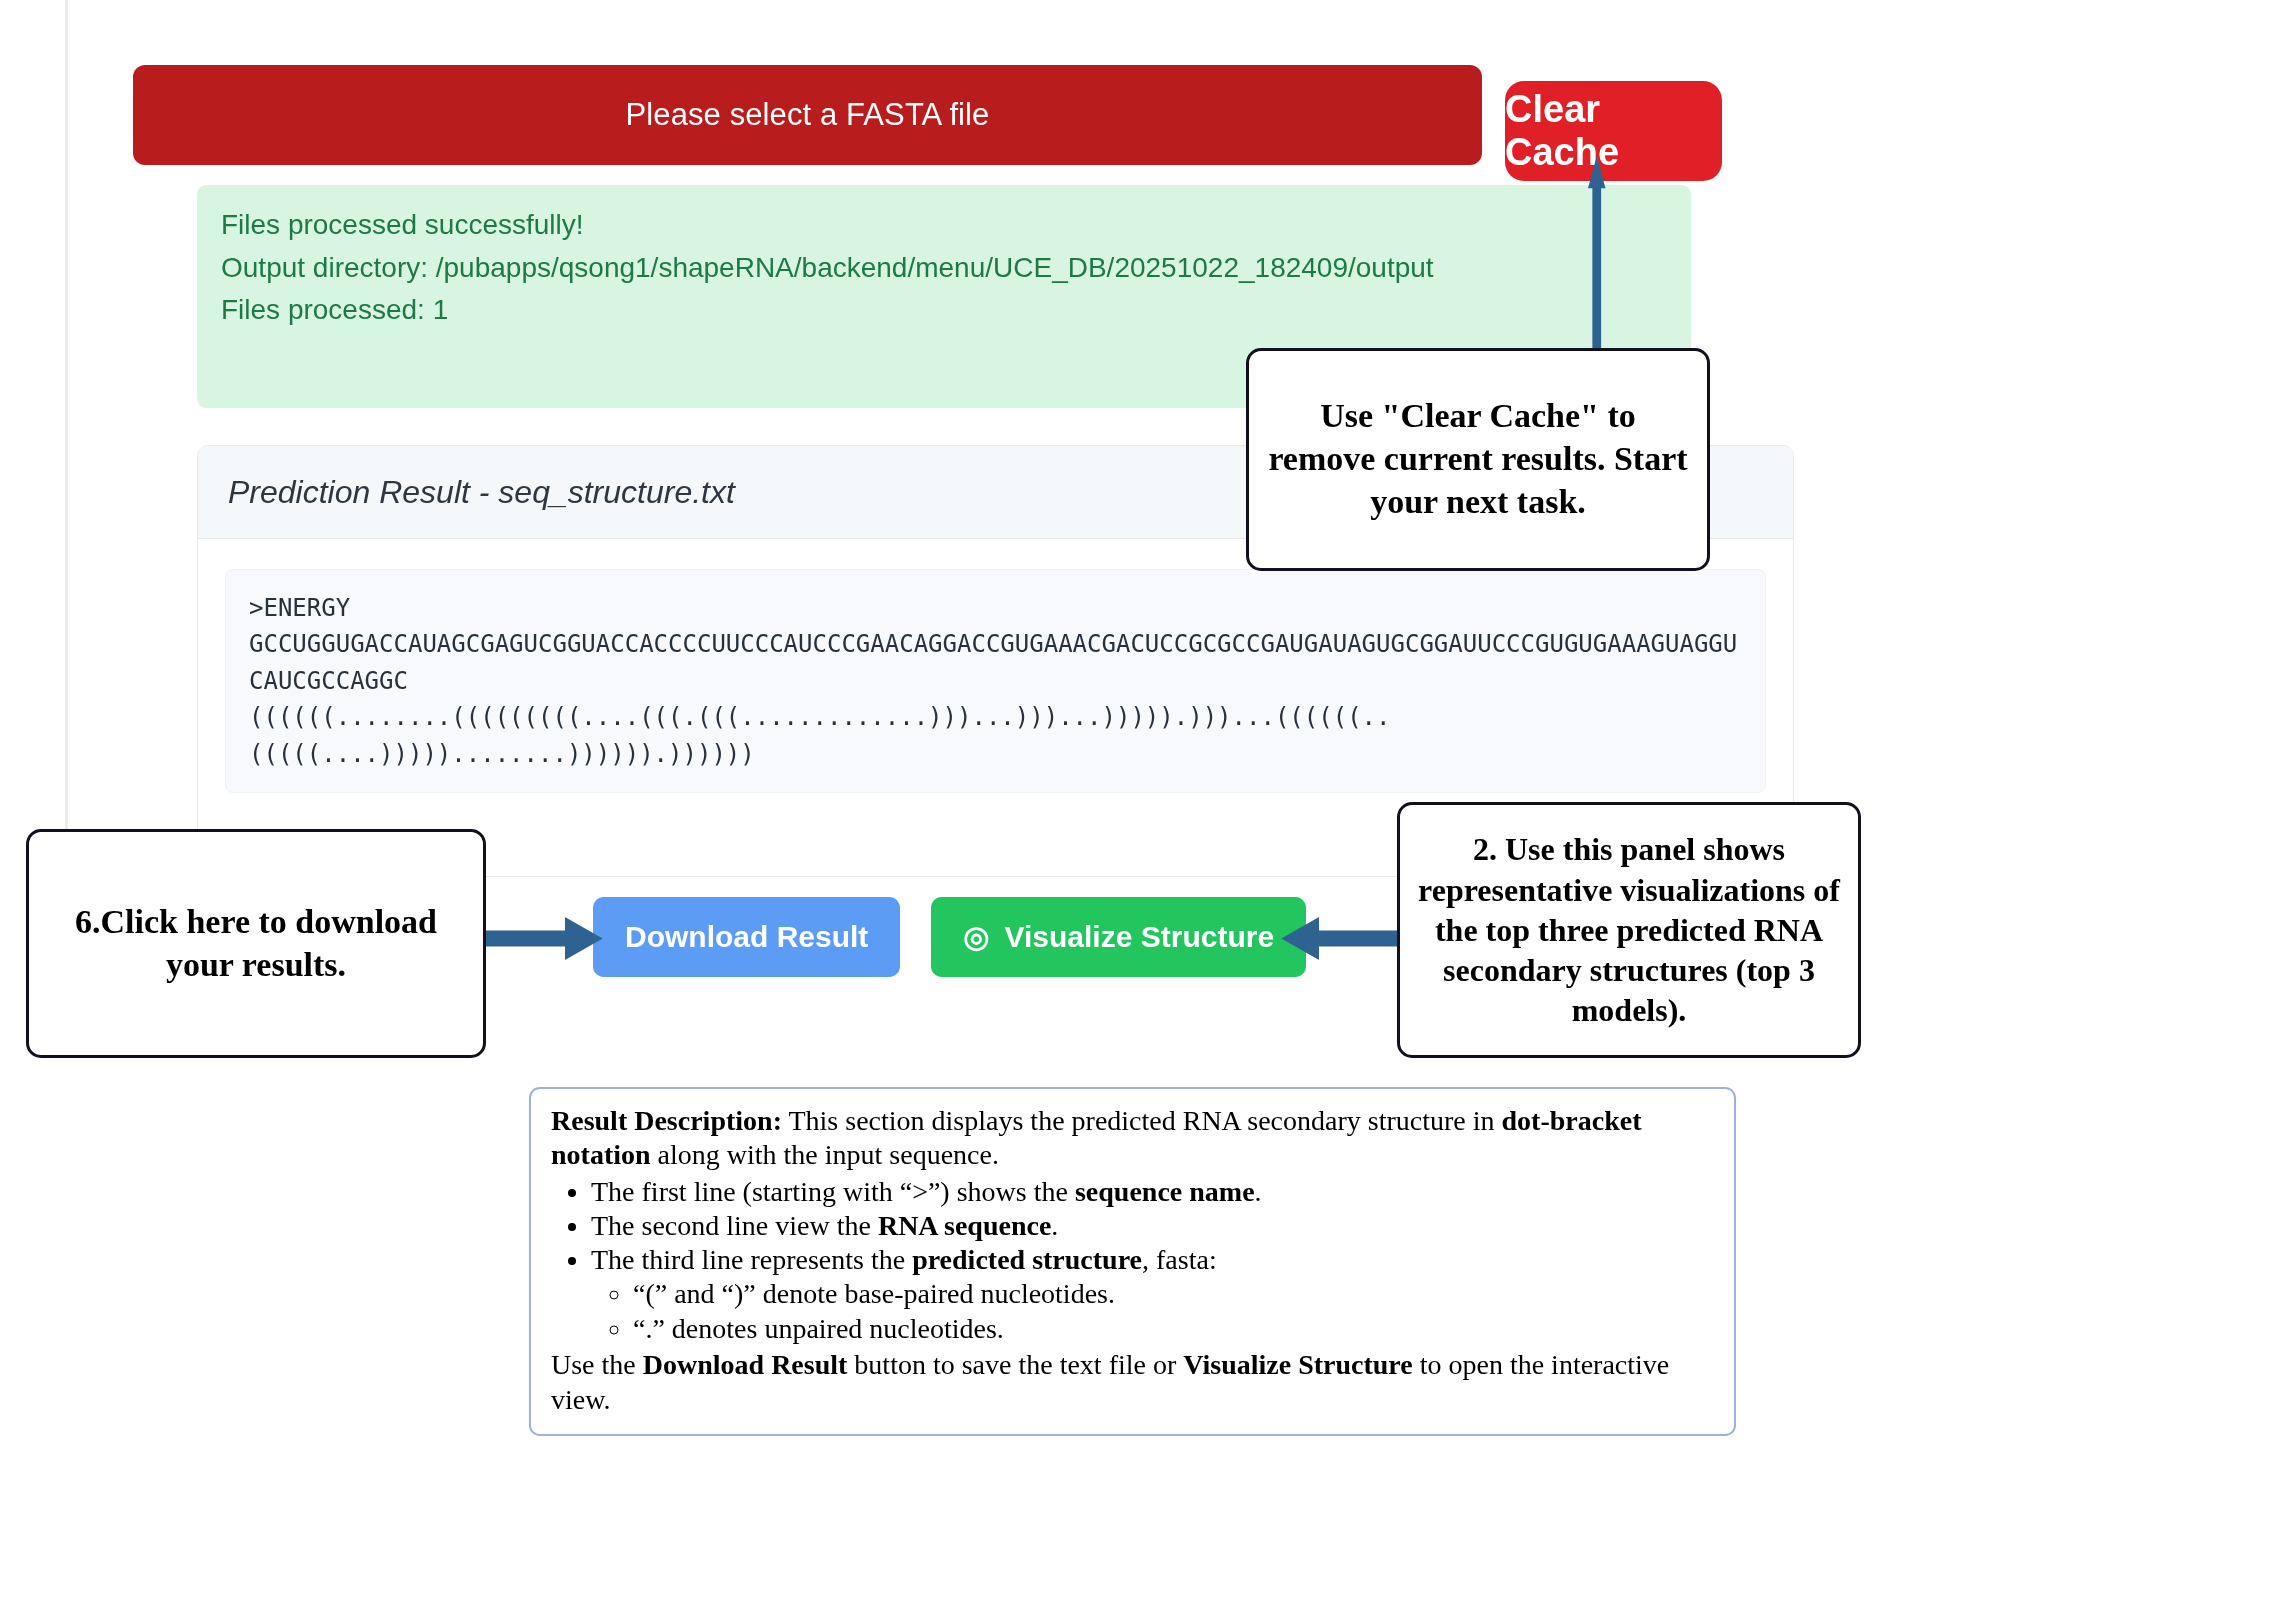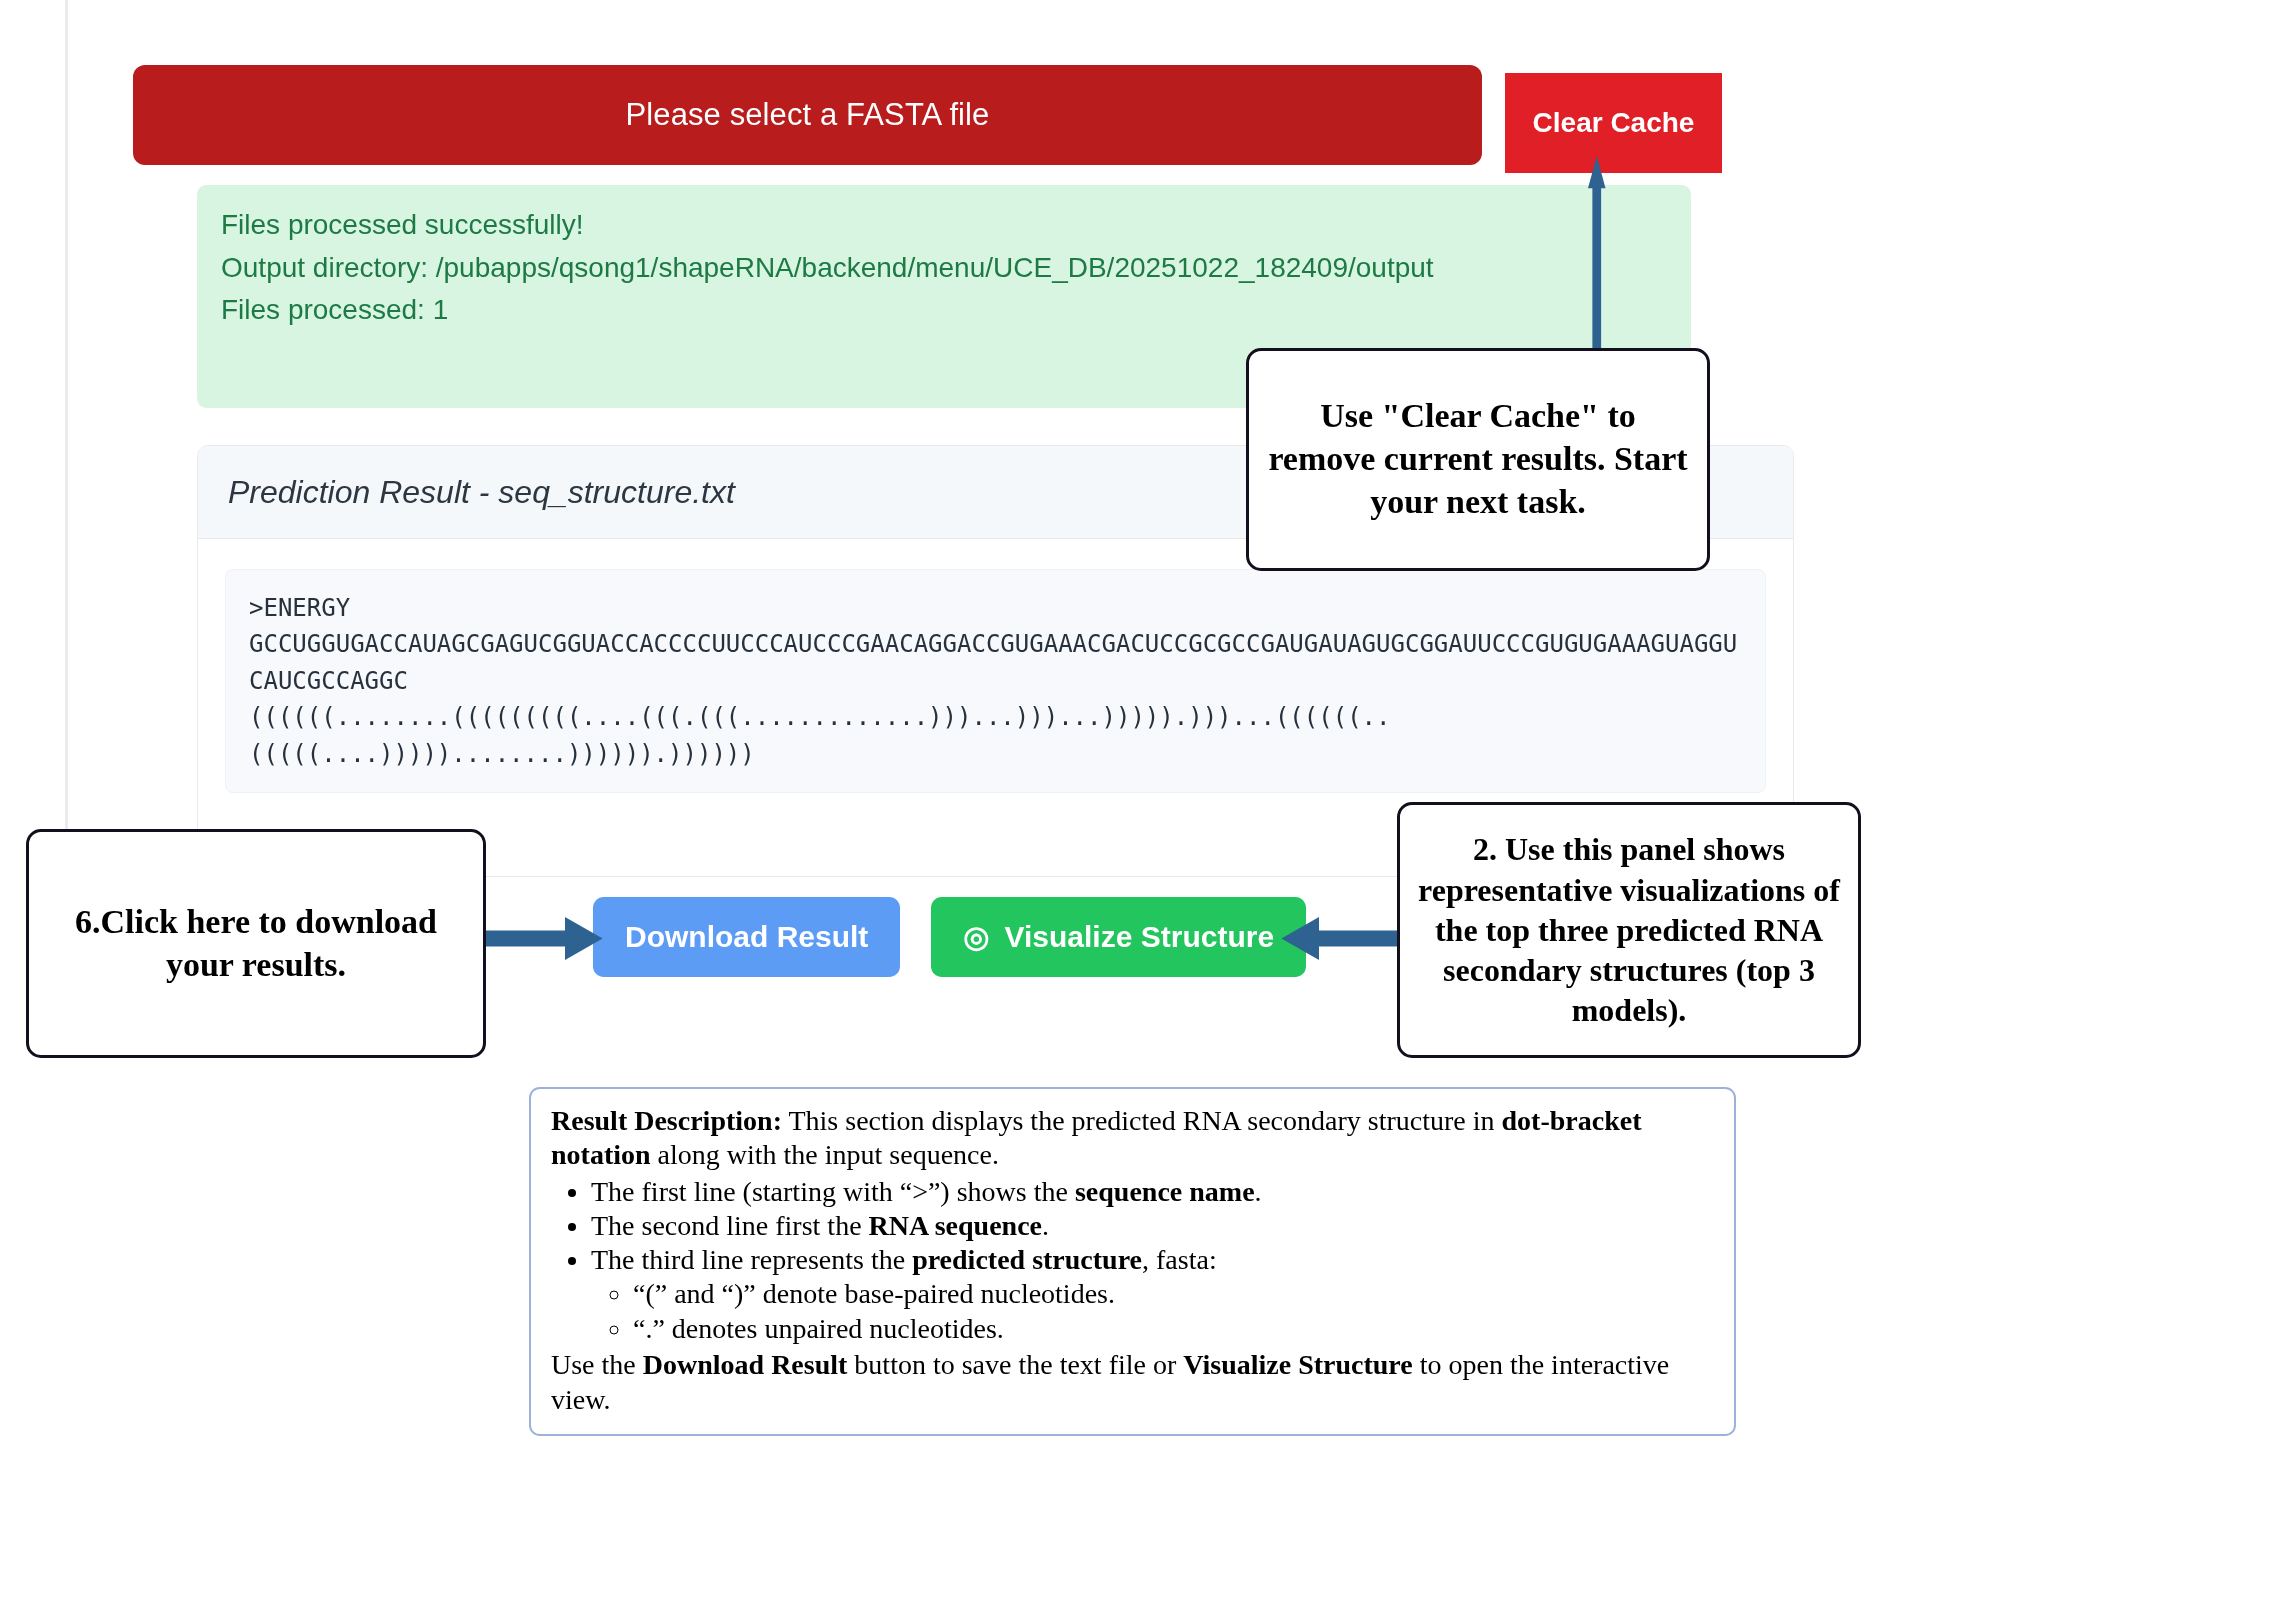--- a/index.html
+++ b/index.html
@@ -28,26 +28,26 @@
   }
   .file-select {
     position:absolute; left:0; top:0;
     width:1349px; height:100px;
     background:#b91c1c;
     border-radius:12px;
     display:flex; align-items:center; justify-content:center;
     color:#ffffff; font-size:31px; letter-spacing:0.1px;
   }
   .clear-cache {
-    position:absolute; left:1372px; top:8px;
+    position:absolute; left:1372px; top:16px;
     width:217px; height:100px;
     background:#e01f26;
-    border-radius:0;
-    display:flex; align-items:center; justify-content:center;
-    color:#ffffff; font-size:28px; font-weight:700;
+    border-radius:19px;
+    display:flex; align-items:center; justify-content:center;
+    color:#ffffff; font-size:38px; font-weight:700;
   }
 
   
   .alert {
     position:absolute;
     left:129px; top:185px;
     width:1494px; height:223px;
     background:#d7f5e0;
     border-radius:9.4px;
     padding:19px 24px;
@@ -226,21 +226,21 @@
 <div class="callout" id="callout-visualize">
   <span>2. Use this panel shows representative visualizations of the top three predicted RNA secondary structures (top 3 models).</span>
 </div>
 
 <div class="desc">
   <p>
     <b>Result Description:</b><span> This section displays the predicted RNA secondary structure in </span><b>dot-bracket notation</b><span> along with the input sequence.</span>
   </p>
   <ul>
     <li><span>The first line (starting with “&gt;”) shows the </span><b>sequence name</b><span>.</span></li>
-    <li><span>The second line first the </span><b>RNA sequence</b><span>.</span></li>
+    <li><span>The second line view the </span><b>RNA sequence</b><span>.</span></li>
     <li><span>The third line represents the </span><b>predicted structure</b><span>, fasta:</span>
       <ul>
         <li>“(” and “)” denote base-paired nucleotides.</li>
         <li>“.” denotes unpaired nucleotides.</li>
       </ul>
     </li>
   </ul>
   <p class="tail">
     <span>Use the </span><b>Download Result</b><span> button to save the text file or </span><b>Visualize Structure</b><span> to open the interactive view.</span>
   </p>

